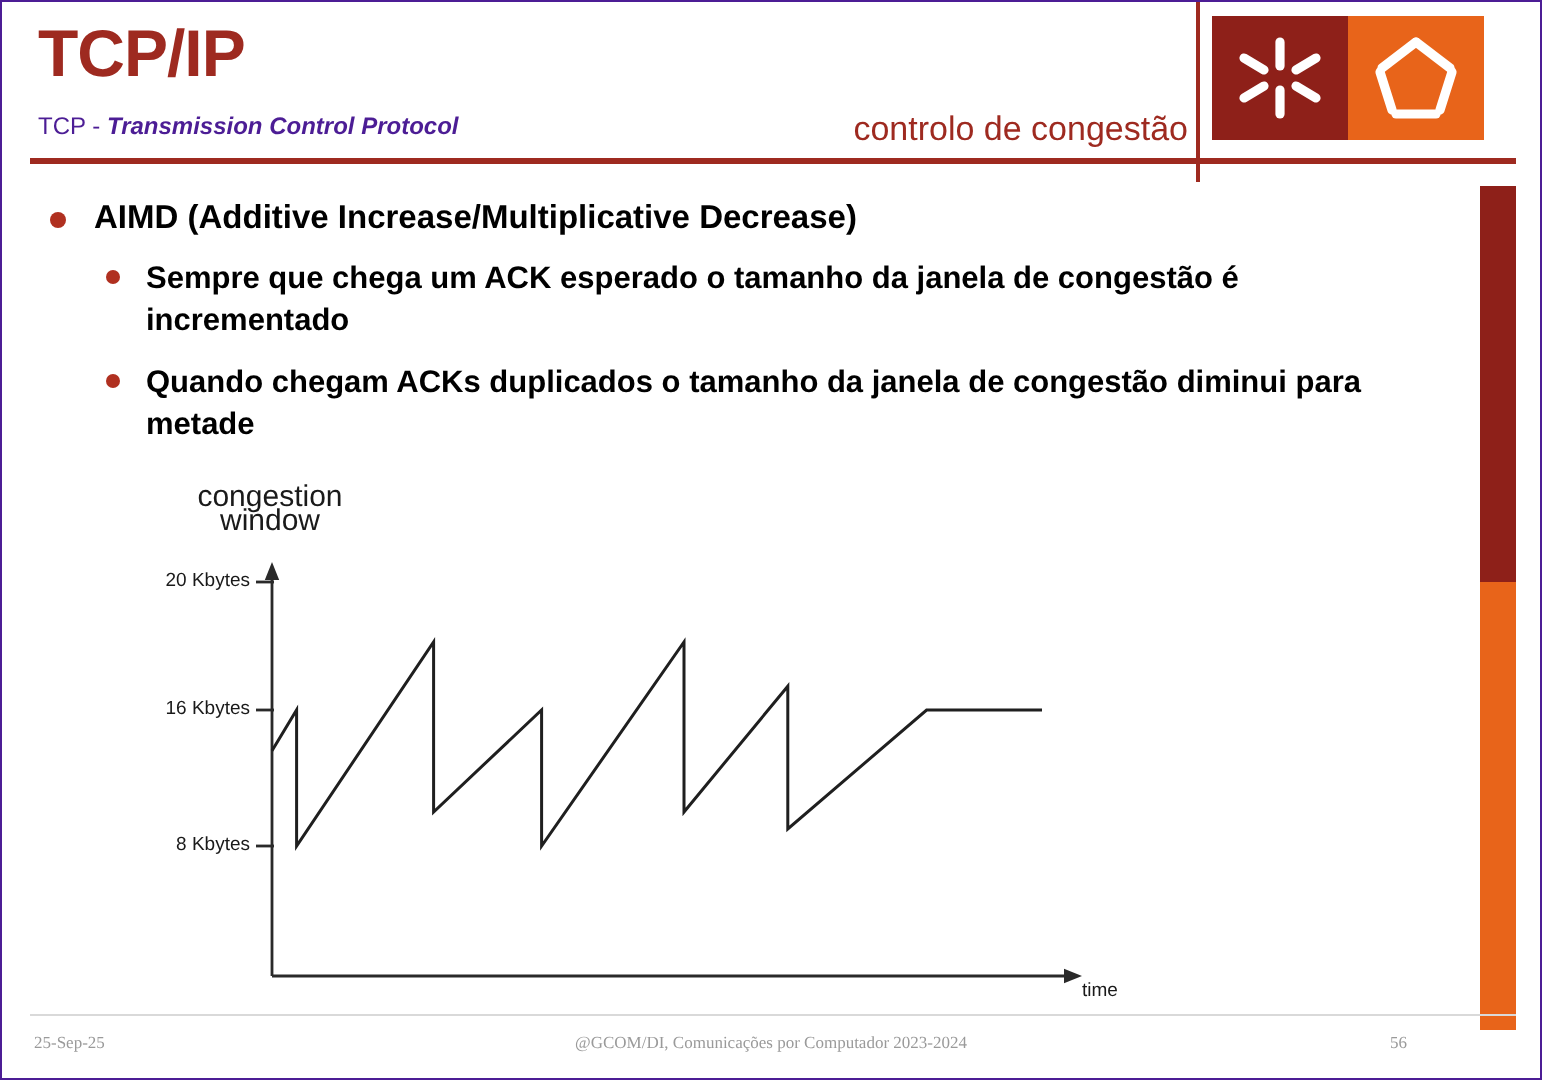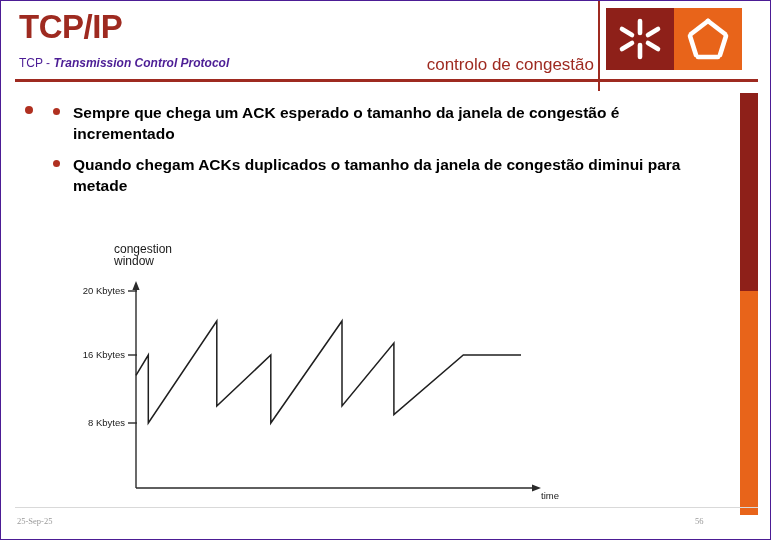--- a/index.html
+++ b/index.html
@@ -162,25 +162,25 @@
     color: #1a1a1a;
     text-align: right;
     white-space: nowrap;
     font-family: "Liberation Sans", sans-serif;
   }
   #ylab-24 { left: 64px; top: 284px; width: 60px; }
   #ylab-16 { left: 64px; top: 348px; width: 60px; }
   #ylab-8  { left: 64px; top: 416px; width: 60px; }
   #axis-title {
     position: absolute;
-    left: 113px; top: 242px;
+    left: 96px; top: 242px;
     width: 76px;
-    font-size: 12px;
+    font-size: 15px;
     color: #1a1a1a;
-    text-align: left;
+    text-align: center;
     line-height: 12px;
   }
   #xlab-time {
     position: absolute;
     left: 540px; top: 489px;
     font-size: 9.5px;
     color: #1a1a1a;
   }
 </style>
 </head>
@@ -223,20 +223,21 @@
             <line x1="24" y1="49" x2="44" y2="49"></line>
           </g>
         </svg>
       </div>
     </div>
   </div>
 
   <div id="content">
     <div class="bullet-l1" id="b1">
       <span class="bullet-dot"></span>
+      <span>AIMD (Additive Increase/Multiplicative Decrease)</span>
     </div>
     <div class="bullet-l2" id="b2">
       <span class="bullet-dot"></span>
       <span>Sempre que chega um ACK esperado o  tamanho da janela de congestão é incrementado</span>
     </div>
     <div class="bullet-l2" id="b3">
       <span class="bullet-dot"></span>
       <span>Quando chegam ACKs duplicados o tamanho da janela de congestão diminui para metade</span>
     </div>
   </div>
@@ -272,15 +273,16 @@
 
       <polyline id="series-path" fill="none" stroke="#1f1f1f" stroke-width="1.5" points="135.0,374.4 147.3,354.0 147.3,422.0 215.8,320.0 215.8,405.0 269.8,354.0 269.8,422.0 341.0,320.0 341.0,405.0 392.9,342.1 392.9,413.5 462.3,354.0 462.3,354.0 520.0,354.0"></polyline>
     </svg>
   </div>
 
   <div id="side-dark"></div>
   <div id="side-orange"></div>
 
   <div id="footer-rule"></div>
   <div class="footer-text" id="footer-date">25-Sep-25</div>
+  <div class="footer-text" id="footer-center">@GCOM/DI, Comunicações por Computador 2023-2024</div>
   <div class="footer-text" id="footer-page">56</div>
 
 </div>
 
 </body></html>

